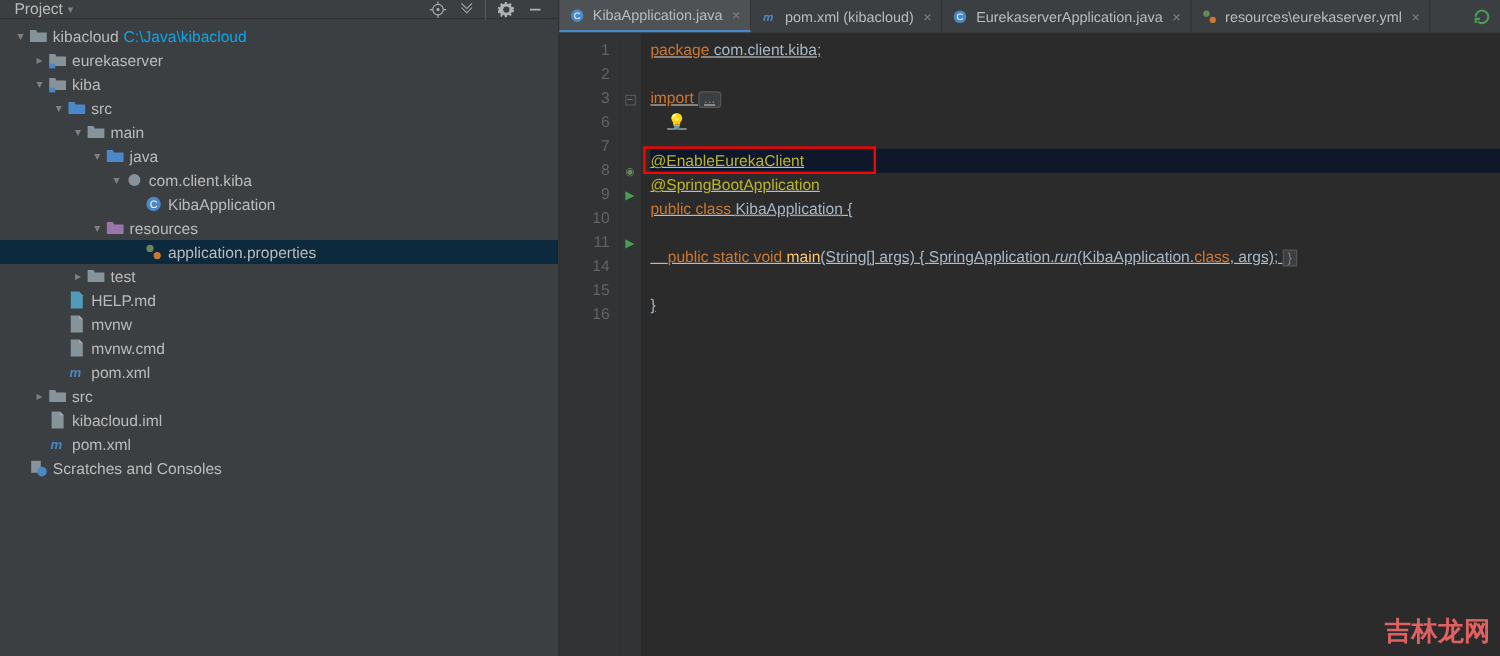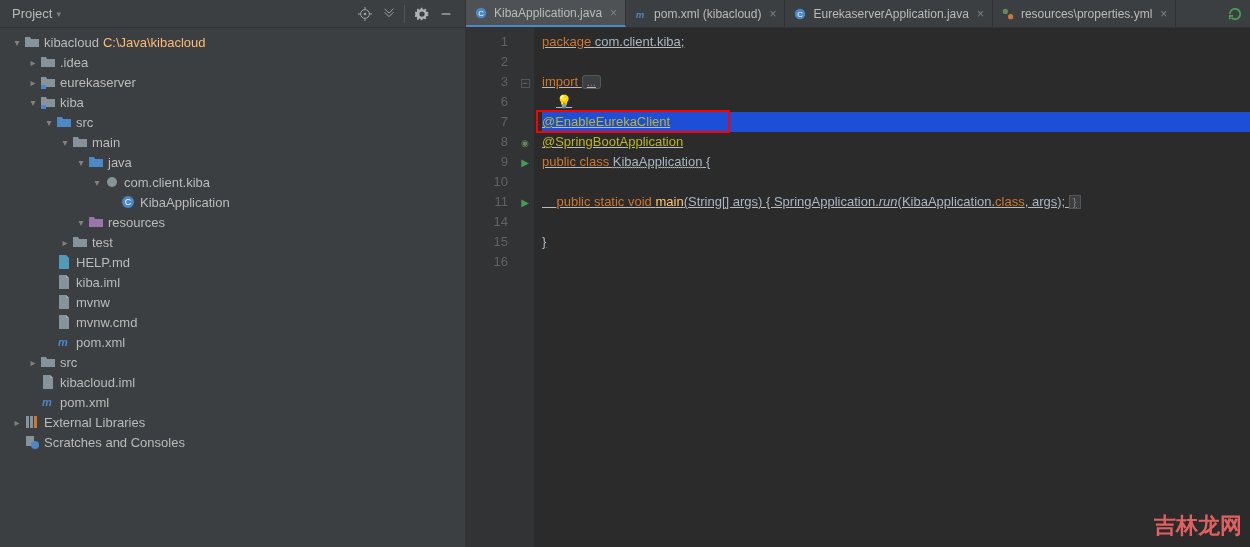--- a/index.html
+++ b/index.html
@@ -1,53 +1,53 @@
 <!DOCTYPE html>
 <html><head>
 <meta charset="utf-8">
 <style>
 * { margin: 0; padding: 0; box-sizing: border-box; font-family: "Segoe UI", Arial, sans-serif; }
 body { background: #2b2b2b; color: #bbbbbb; font-size: 13px; overflow: hidden; width: 1250px; height: 547px; }
 .root { display: flex; width: 100%; height: 100%; }
 
 
 .left-panel { width: 466px; background: #3c3f41; border-right: 1px solid #323232; display: flex; flex-direction: column; }
-.panel-header { height: 28px; background: #3c3f41; border-bottom: 1px solid #323232; display: flex; align-items: center; padding: 0 8px; }
+.panel-header { height: 16px; background: #3c3f41; border-bottom: 1px solid #323232; display: flex; align-items: center; padding: 0 8px; }
 .panel-title { display: flex; align-items: center; gap: 4px; color: #bbbbbb; }
 .panel-header-spacer { flex: 1; }
 .header-icon { width: 22px; height: 22px; display: flex; align-items: center; justify-content: center; cursor: pointer; color: #afb1b3; margin-left: 2px; }
 .header-icon svg { width: 14px; height: 14px; }
 .header-sep { width: 1px; height: 18px; background: #555; margin: 0 4px; }
 
 .tree { flex: 1; overflow: auto; padding-top: 4px; }
 .tree-row { display: flex; align-items: center; height: 20px; cursor: pointer; white-space: nowrap; }
 .tree-row.selected { background: #0d293e; }
 .arrow { width: 10px; display: inline-flex; justify-content: center; color: #808080; margin-right: 2px; }
 .arrow.down::before { content: "▾"; font-size: 10px; }
 .arrow.right::before { content: "▸"; font-size: 10px; }
 .arrow.none { width: 10px; }
 .node-icon { width: 16px; height: 16px; display: inline-flex; align-items: center; justify-content: center; margin-right: 4px; }
 .node-label { color: #bbbbbb; }
-.node-hint { color: #fdba74; margin-left: 4px; }
+.node-hint { color: #0ea5e9; margin-left: 4px; }
 .indent { display: inline-block; }
 
 
 .right-panel { flex: 1; display: flex; flex-direction: column; background: #2b2b2b; }
 .tabs-bar { height: 28px; background: #3c3f41; border-bottom: 1px solid #323232; display: flex; align-items: stretch; overflow: hidden; }
 .tab { display: flex; align-items: center; padding: 0 8px; gap: 6px; border-right: 1px solid #323232; cursor: pointer; color: #bbbbbb; font-size: 12px; }
 .tab.active { background: #4e5254; border-bottom: 2px solid #4a88c7; }
 .tab .close-x { color: #808080; cursor: pointer; font-size: 12px; margin-left: 2px; }
 .tab-icon { width: 14px; height: 14px; display: inline-flex; }
 
 .editor-area { flex: 1; display: flex; background: #2b2b2b; font-family: "Consolas", "Courier New", monospace; font-size: 13px; position: relative; }
 .gutter { width: 50px; background: #313335; text-align: right; padding: 4px 8px 0 0; color: #606366; line-height: 20px; user-select: none; }
 .gutter-marks { width: 18px; background: #313335; padding-top: 4px; line-height: 20px; text-align: center; }
 .code { flex: 1; padding: 4px 0 0 8px; line-height: 20px; position: relative; text-decoration: underline; }
 .line { height: 20px; position: relative; }
-.hl-line { background: #1d4ed8; }
+.hl-line { background: #0f172a; margin-top: 12px; }
 .red-box { border: 2px solid #ff0000; position: absolute; left: -6px; right: 520px; top: -2px; height: 23px; pointer-events: none; }
 
 .kw { color: #cc7832; }
 .ann { color: #bbb529; }
 .fn { color: #ffc66d; }
 .txt { color: #a9b7c6; }
 .fold { background: #3c3f41; border: 1px solid #555; border-radius: 3px; padding: 0 4px; color: #808080; font-size: 11px; }
 .box-end { background: #3c3f41; border: 1px solid #555; padding: 0 3px; color: #808080; font-size: 11px; }
 
 .watermark { position: absolute; right: 8px; bottom: 6px; color: #ff6b6b; font-size: 22px; font-weight: bold; opacity: 0.85; font-family: sans-serif; }
@@ -107,30 +107,20 @@
           </span>
           <span class="node-label">kibacloud</span>
           <span class="node-hint">C:\Java\kibacloud</span>
         </div>
         <div class="tree-row">
           <span class="indent" style="width: 28px;"></span>
           <span class="arrow right"></span>
           <span class="node-icon">
             <svg viewBox="0 0 16 16">
               <path fill="#87939a" d="M1 3h5l1 2h8v8H1z"></path>
-            </svg>
-          </span>
-          <span class="node-label">.idea</span>
-        </div>
-        <div class="tree-row">
-          <span class="indent" style="width: 28px;"></span>
-          <span class="arrow right"></span>
-          <span class="node-icon">
-            <svg viewBox="0 0 16 16">
-              <path fill="#87939a" d="M1 3h5l1 2h8v8H1z"></path>
               <rect x="1" y="11" width="5" height="4" fill="#4a88c7"></rect>
             </svg>
           </span>
           <span class="node-label">eurekaserver</span>
         </div>
         <div class="tree-row">
           <span class="indent" style="width: 28px;"></span>
           <span class="arrow down"></span>
           <span class="node-icon">
             <svg viewBox="0 0 16 16">
@@ -194,20 +184,31 @@
         <div class="tree-row">
           <span class="indent" style="width: 76px;"></span>
           <span class="arrow down"></span>
           <span class="node-icon">
             <svg viewBox="0 0 16 16">
               <path fill="#9876aa" d="M1 3h5l1 2h8v8H1z"></path>
             </svg>
           </span>
           <span class="node-label">resources</span>
         </div>
+        <div class="tree-row selected">
+          <span class="indent" style="width: 108px;"></span>
+          <span class="arrow none"></span>
+          <span class="node-icon">
+            <svg viewBox="0 0 16 16">
+              <circle cx="5" cy="5" r="3" fill="#6a8759"></circle>
+              <circle cx="11" cy="11" r="3" fill="#cc7832"></circle>
+            </svg>
+          </span>
+          <span class="node-label">application.properties</span>
+        </div>
         <div class="tree-row">
           <span class="indent" style="width: 60px;"></span>
           <span class="arrow right"></span>
           <span class="node-icon">
             <svg viewBox="0 0 16 16">
               <path fill="#87939a" d="M1 3h5l1 2h8v8H1z"></path>
             </svg>
           </span>
           <span class="node-label">test</span>
         </div>
@@ -223,96 +224,73 @@
         </div>
         <div class="tree-row">
           <span class="indent" style="width: 44px;"></span>
           <span class="arrow none"></span>
           <span class="node-icon">
             <svg viewBox="0 0 16 16">
               <path fill="#87939a" d="M3 1h7l3 3v11H3z"></path>
               <path fill="#aaa" d="M10 1v3h3z"></path>
             </svg>
           </span>
-          <span class="node-label">kiba.iml</span>
+          <span class="node-label">mvnw</span>
         </div>
         <div class="tree-row">
           <span class="indent" style="width: 44px;"></span>
           <span class="arrow none"></span>
           <span class="node-icon">
             <svg viewBox="0 0 16 16">
               <path fill="#87939a" d="M3 1h7l3 3v11H3z"></path>
               <path fill="#aaa" d="M10 1v3h3z"></path>
             </svg>
           </span>
-          <span class="node-label">mvnw</span>
-        </div>
-        <div class="tree-row">
-          <span class="indent" style="width: 44px;"></span>
+          <span class="node-label">mvnw.cmd</span>
+        </div>
+        <div class="tree-row">
+          <span class="indent" style="width: 44px;"></span>
+          <span class="arrow none"></span>
+          <span class="node-icon">
+            <svg viewBox="0 0 16 16">
+              <text x="2" y="12" fill="#4a88c7" font-size="11" font-weight="bold" font-style="italic">m</text>
+            </svg>
+          </span>
+          <span class="node-label">pom.xml</span>
+        </div>
+        <div class="tree-row">
+          <span class="indent" style="width: 28px;"></span>
+          <span class="arrow right"></span>
+          <span class="node-icon">
+            <svg viewBox="0 0 16 16">
+              <path fill="#87939a" d="M1 3h5l1 2h8v8H1z"></path>
+            </svg>
+          </span>
+          <span class="node-label">src</span>
+        </div>
+        <div class="tree-row">
+          <span class="indent" style="width: 28px;"></span>
           <span class="arrow none"></span>
           <span class="node-icon">
             <svg viewBox="0 0 16 16">
               <path fill="#87939a" d="M3 1h7l3 3v11H3z"></path>
               <path fill="#aaa" d="M10 1v3h3z"></path>
             </svg>
           </span>
-          <span class="node-label">mvnw.cmd</span>
-        </div>
-        <div class="tree-row">
-          <span class="indent" style="width: 44px;"></span>
+          <span class="node-label">kibacloud.iml</span>
+        </div>
+        <div class="tree-row">
+          <span class="indent" style="width: 28px;"></span>
           <span class="arrow none"></span>
           <span class="node-icon">
             <svg viewBox="0 0 16 16">
               <text x="2" y="12" fill="#4a88c7" font-size="11" font-weight="bold" font-style="italic">m</text>
             </svg>
           </span>
           <span class="node-label">pom.xml</span>
-        </div>
-        <div class="tree-row">
-          <span class="indent" style="width: 28px;"></span>
-          <span class="arrow right"></span>
-          <span class="node-icon">
-            <svg viewBox="0 0 16 16">
-              <path fill="#87939a" d="M1 3h5l1 2h8v8H1z"></path>
-            </svg>
-          </span>
-          <span class="node-label">src</span>
-        </div>
-        <div class="tree-row">
-          <span class="indent" style="width: 28px;"></span>
-          <span class="arrow none"></span>
-          <span class="node-icon">
-            <svg viewBox="0 0 16 16">
-              <path fill="#87939a" d="M3 1h7l3 3v11H3z"></path>
-              <path fill="#aaa" d="M10 1v3h3z"></path>
-            </svg>
-          </span>
-          <span class="node-label">kibacloud.iml</span>
-        </div>
-        <div class="tree-row">
-          <span class="indent" style="width: 28px;"></span>
-          <span class="arrow none"></span>
-          <span class="node-icon">
-            <svg viewBox="0 0 16 16">
-              <text x="2" y="12" fill="#4a88c7" font-size="11" font-weight="bold" font-style="italic">m</text>
-            </svg>
-          </span>
-          <span class="node-label">pom.xml</span>
-        </div>
-        <div class="tree-row">
-          <span class="indent" style="width: 12px;"></span>
-          <span class="arrow right"></span>
-          <span class="node-icon">
-            <svg viewBox="0 0 16 16">
-              <rect x="2" y="2" width="3" height="12" fill="#87939a"></rect>
-              <rect x="6" y="2" width="3" height="12" fill="#87939a"></rect>
-              <rect x="10" y="2" width="3" height="12" fill="#cc7832"></rect>
-            </svg>
-          </span>
-          <span class="node-label">External Libraries</span>
         </div>
         <div class="tree-row">
           <span class="indent" style="width: 12px;"></span>
           <span class="arrow none"></span>
           <span class="node-icon">
             <svg viewBox="0 0 16 16">
               <rect x="2" y="2" width="8" height="10" fill="#87939a"></rect>
               <circle cx="11" cy="11" r="4" fill="#4a88c7"></circle>
             </svg>
           </span>
@@ -352,21 +330,21 @@
           <span>EurekaserverApplication.java</span>
           <span class="close-x">×</span>
         </div>
         <div class="tab">
           <span class="tab-icon">
             <svg viewBox="0 0 16 16">
               <circle cx="5" cy="5" r="3" fill="#6a8759"></circle>
               <circle cx="11" cy="11" r="3" fill="#cc7832"></circle>
             </svg>
           </span>
-          <span>resources\properties.yml</span>
+          <span>resources\eurekaserver.yml</span>
           <span class="close-x">×</span>
         </div>
         <div class="tab" style="border-right: none; margin-left: auto;">
           <svg width="14" height="14" viewBox="0 0 16 16" fill="none" stroke="#499c54" stroke-width="2">
             <path d="M2 8a6 6 0 1 1 2 4.5"></path>
             <path d="M2 14v-4h4"></path>
           </svg>
         </div>
       </div>
     <div class="editor-area">

